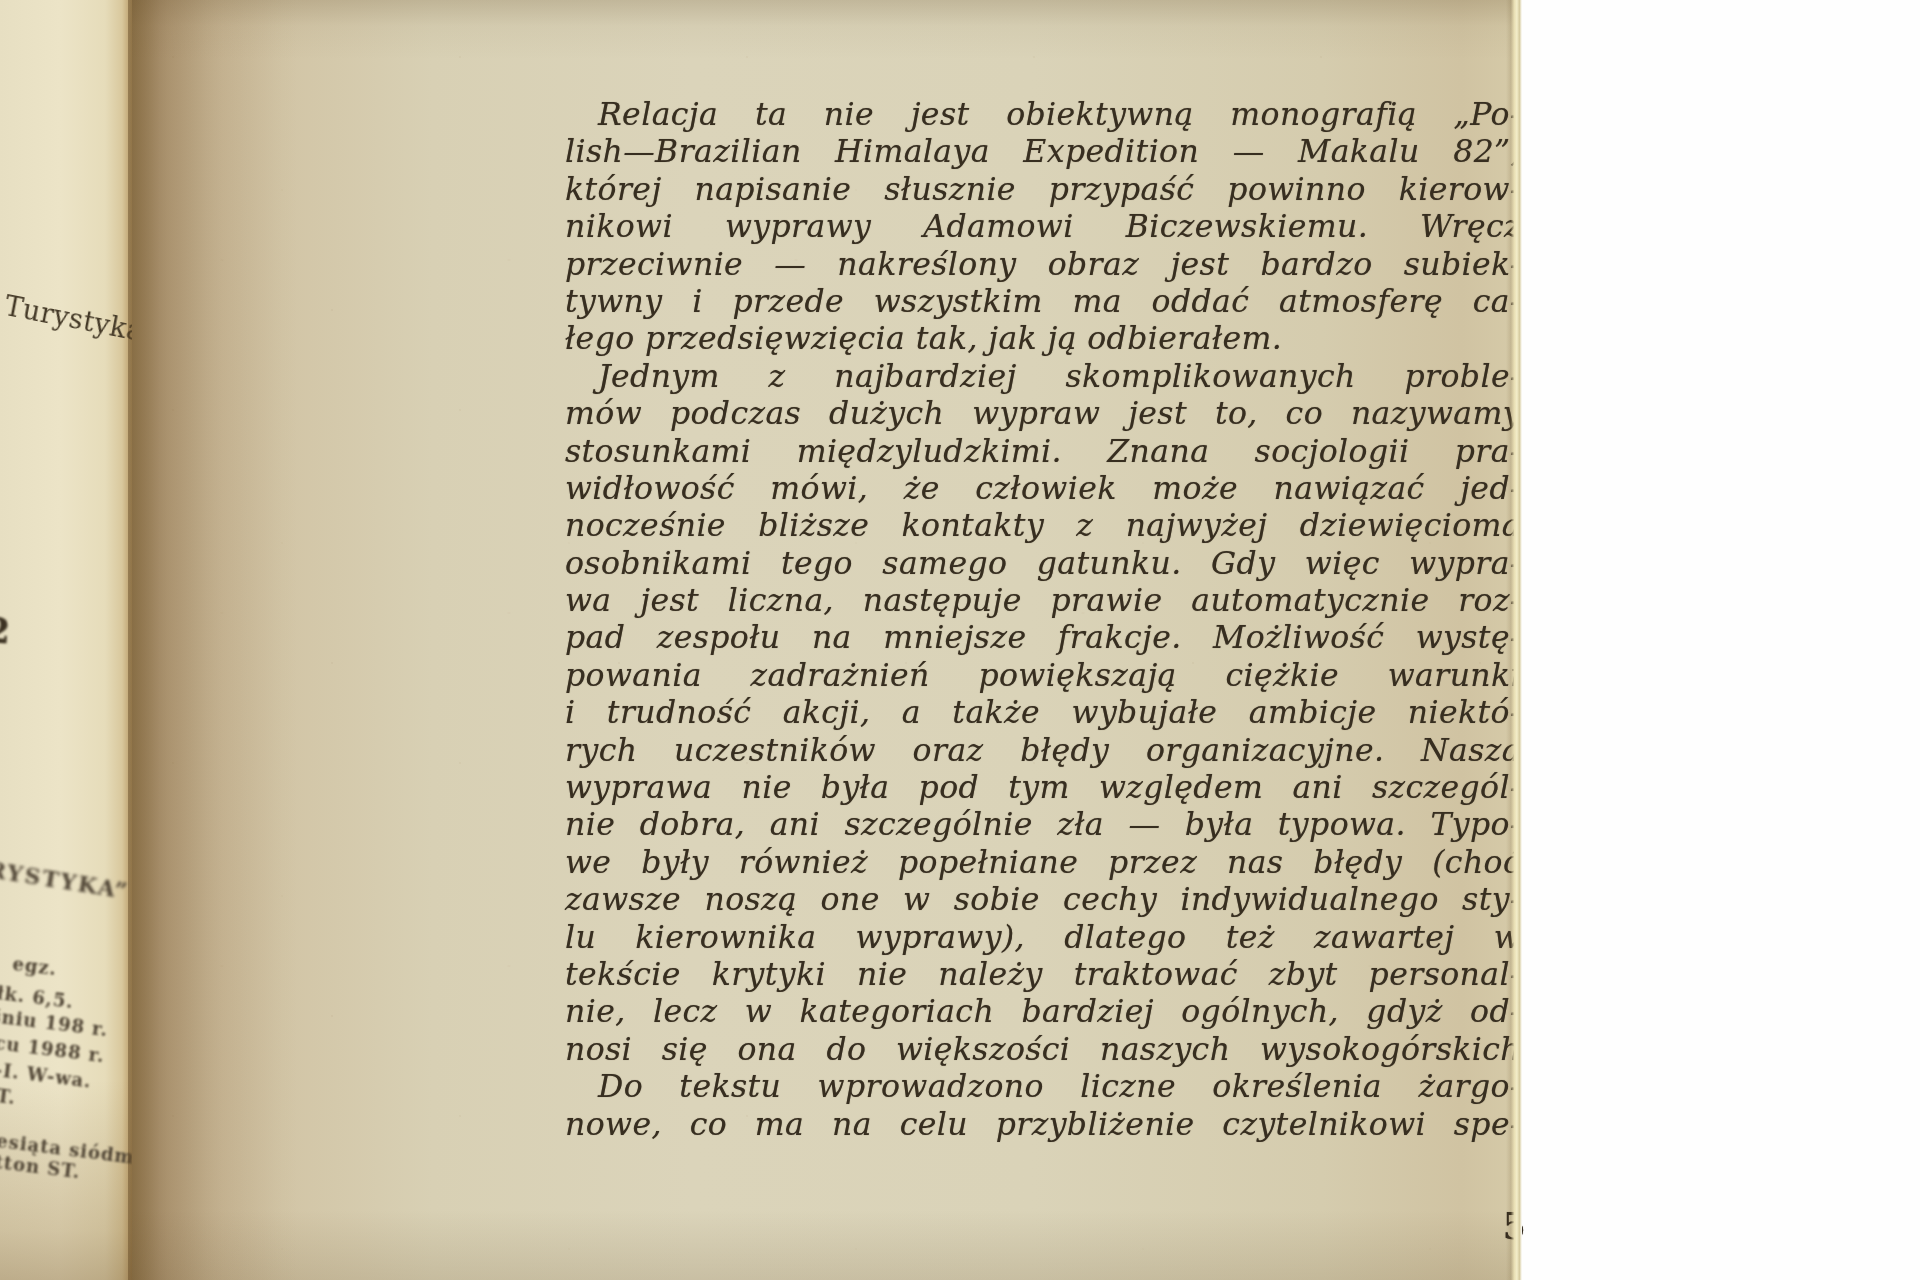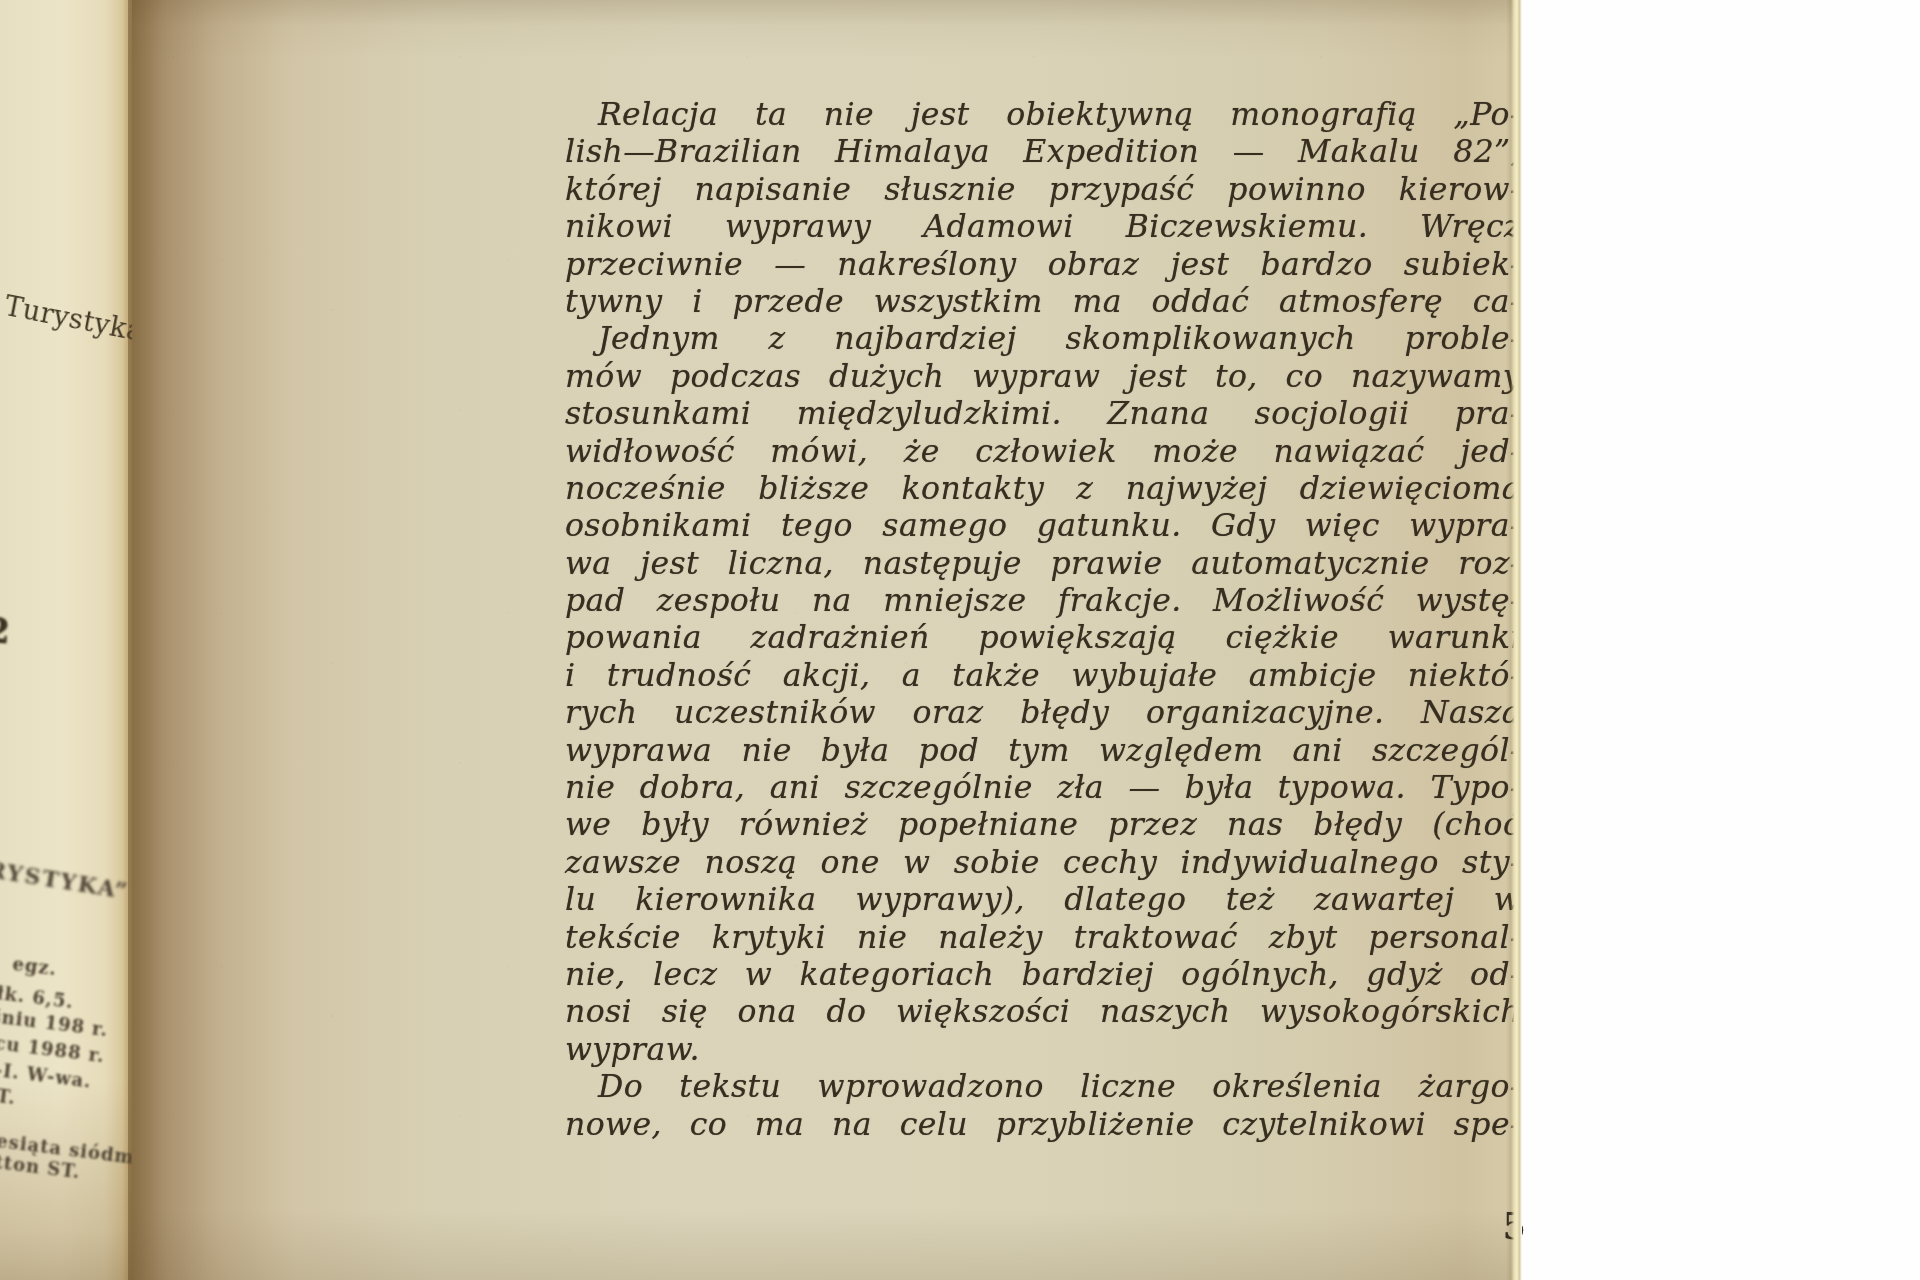--- a/index.html
+++ b/index.html
@@ -108,41 +108,41 @@
   <div class="page-main">
 
     <div class="text-col">
 
       <div class="line indent">Relacja ta nie jest obiektywną monografią „Po-</div>
       <div class="line">lish—Brazilian Himalaya Expedition — Makalu 82”,</div>
       <div class="line">której napisanie słusznie przypaść powinno kierow-</div>
       <div class="line">nikowi wyprawy Adamowi Biczewskiemu. Wręcz</div>
       <div class="line">przeciwnie — nakreślony obraz jest bardzo subiek-</div>
       <div class="line">tywny i przede wszystkim ma oddać atmosferę ca-</div>
+      <div class="line para-end">łego przedsięwzięcia tak, jak ją odbierałem.</div>
 
       <div class="line indent">Jednym z najbardziej skomplikowanych proble-</div>
       <div class="line">mów podczas dużych wypraw jest to, co nazywamy</div>
       <div class="line">stosunkami międzyludzkimi. Znana socjologii pra-</div>
       <div class="line">widłowość mówi, że człowiek może nawiązać jed-</div>
       <div class="line">nocześnie bliższe kontakty z najwyżej dziewięcioma</div>
       <div class="line">osobnikami tego samego gatunku. Gdy więc wypra-</div>
       <div class="line">wa jest liczna, następuje prawie automatycznie roz-</div>
       <div class="line">pad zespołu na mniejsze frakcje. Możliwość wystę-</div>
       <div class="line">powania zadrażnień powiększają ciężkie warunki</div>
       <div class="line">i trudność akcji, a także wybujałe ambicje niektó-</div>
       <div class="line">rych uczestników oraz błędy organizacyjne. Nasza</div>
       <div class="line">wyprawa nie była pod tym względem ani szczegól-</div>
       <div class="line">nie dobra, ani szczególnie zła — była typowa. Typo-</div>
       <div class="line">we były również popełniane przez nas błędy (choć</div>
       <div class="line">zawsze noszą one w sobie cechy indywidualnego sty-</div>
       <div class="line">lu kierownika wyprawy), dlatego też zawartej w</div>
       <div class="line">tekście krytyki nie należy traktować zbyt personal-</div>
       <div class="line">nie, lecz w kategoriach bardziej ogólnych, gdyż od-</div>
       <div class="line">nosi się ona do większości naszych wysokogórskich</div>
-      <div class="line para-end">wypraw.</div>
 
       <div class="line indent">Do tekstu wprowadzono liczne określenia żargo-</div>
       <div class="line">nowe, co ma na celu przybliżenie czytelnikowi spe-</div>
     </div>
 
     <div class="page-num">5</div>
   </div>
 
   <div class="gutter-shadow"></div>
 

